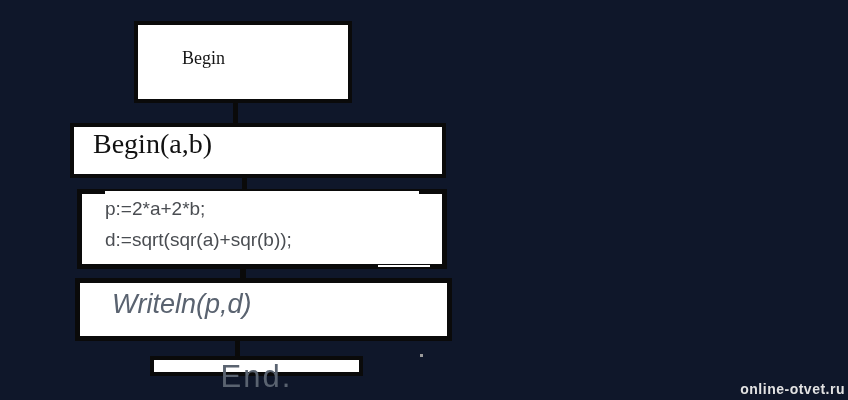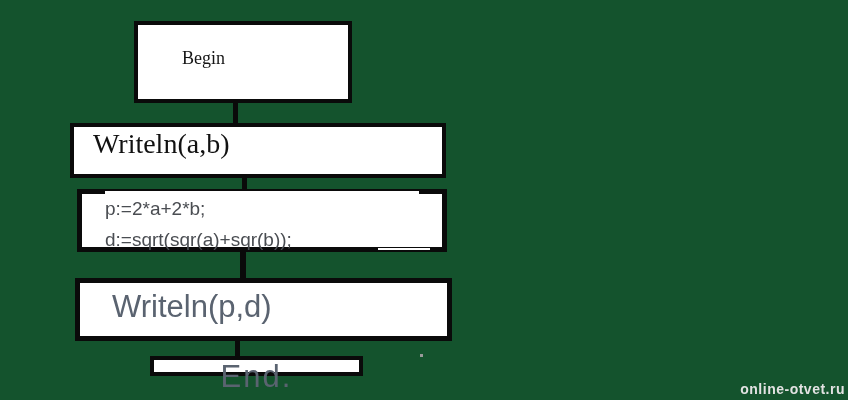--- a/index.html
+++ b/index.html
@@ -4,21 +4,21 @@
 <style>
   html, body {
     margin: 0;
     padding: 0;
     background: #ffffff;
   }
   .stage {
     position: relative;
     width: 848px;
     height: 400px;
-    background: #14532d;
+    background: #0f172a;
     overflow: hidden;
     font-family: "Liberation Sans", sans-serif;
   }
 
   
   .conn {
     position: absolute;
     background: #0a0a0a;
     z-index: 1;
   }
@@ -45,21 +45,21 @@
   }
   .node-readln {
     left: 70px; top: 123px; width: 376px; height: 55px;
   }
   .node-readln .lbl {
     position: absolute; left: 19px; top: 1px;
     font-family: "Liberation Serif", serif;
     font-size: 28px; color: #111111;
   }
   .node-process {
-    left: 77px; top: 189px; width: 370px; height: 63px;
+    left: 77px; top: 189px; width: 370px; height: 80px;
     border-width: 2px 5px 5px 5px;
   }
   .node-process .code {
     position: absolute; left: 23px; top: 2px;
     font-size: 19px; line-height: 31px;
     color: #4a4d52;
     white-space: pre;
   }
   
   .edge-accent {
@@ -72,21 +72,21 @@
     position: absolute;
     bottom: -3px; right: 12px; width: 52px; height: 2px;
     background: #ffffff;
   }
   .node-writeln {
     left: 75px; top: 278px; width: 377px; height: 63px;
     border-width: 5px;
   }
   .node-writeln .lbl {
     position: absolute; left: 32px; top: 6px;
-    font-size: 31px; color: #5a6370;
+    font-size: 27px; color: #5a6370; font-style: italic;
   }
   .node-end {
     left: 150px; top: 356px; width: 213px; height: 20px;
   }
   .node-end .lbl {
     position: absolute; left: 0; right: 0; top: -1px;
     text-align: center;
     font-size: 31px; letter-spacing: 2px;
     color: #5a6370;
   }
@@ -118,21 +118,21 @@
   <div class="conn conn-a"></div>
   <div class="conn conn-b"></div>
   <div class="conn conn-c"></div>
   <div class="conn conn-d"></div>
 
   <div class="node node-begin">
     <span class="lbl">Begin</span>
   </div>
 
   <div class="node node-readln">
-    <span class="lbl">Writeln(a,b)</span>
+    <span class="lbl">Begin(a,b)</span>
   </div>
 
   <div class="node node-process">
     <span class="edge-accent left"></span>
     <span class="edge-accent right"></span>
     <span class="edge-notch"></span>
     <div class="code"><span>p:=2*a+2*b;</span><br><span>d:=sqrt(sqr(a)+sqr(b));</span></div>
   </div>
 
   <div class="node node-writeln">

